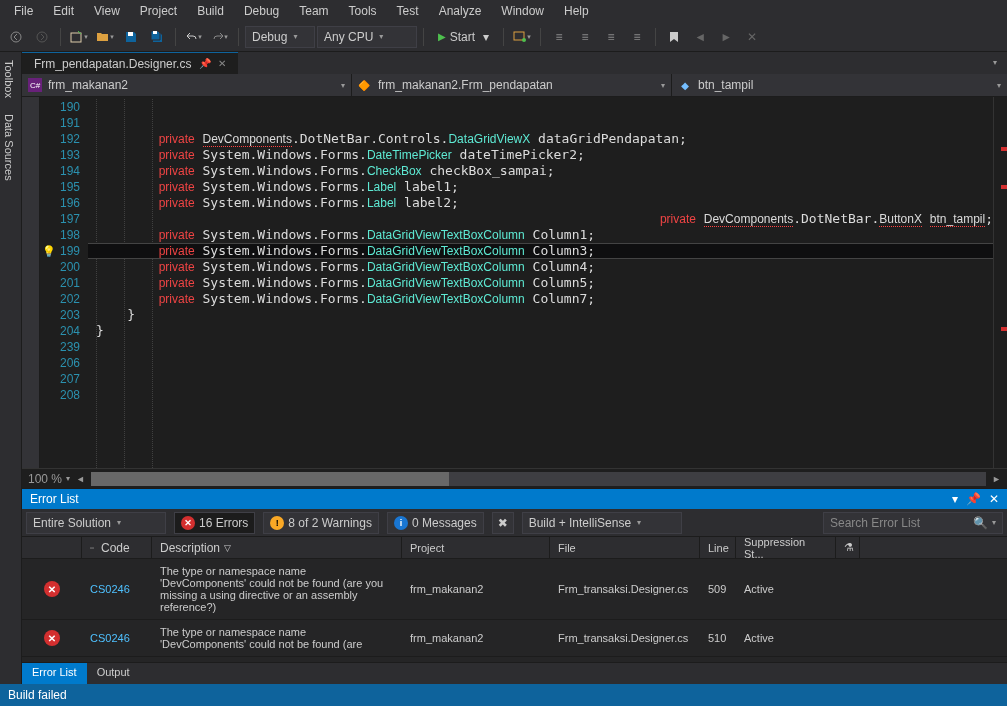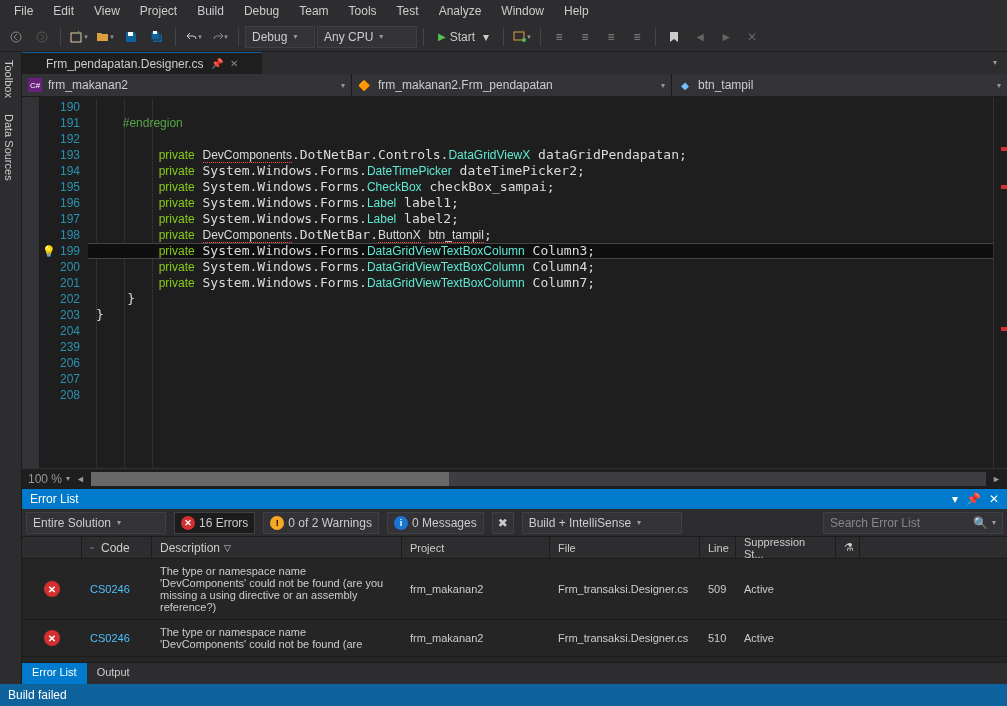--- a/index.html
+++ b/index.html
@@ -11,38 +11,38 @@
 .tsep{width:1px;height:18px;background:#444;margin:0 4px}
 .dropdown{background:#333337;border:1px solid #3f3f46;height:22px;display:flex;align-items:center;padding:0 6px;color:#ccc;gap:6px}
 .dropdown .chev{font-size:8px;color:#999}
 .startbtn{display:flex;align-items:center;gap:4px;padding:0 8px;height:22px;color:#ccc}
 .play{color:#4ec04e;font-size:10px}
 .main{display:flex;flex:1;min-height:0}
 .sidetabs{width:22px;background:#2d2d30;display:flex;flex-direction:column;border-right:1px solid #1c1c1c}
 .sidetab{writing-mode:vertical-lr;padding:8px 3px;color:#ccc;font-size:11px;cursor:pointer;background:#2d2d30}
 .editor-area{flex:1;display:flex;flex-direction:column;min-width:0;background:#1e1e1e}
 .tabbar{background:#2d2d30;display:flex;height:22px;align-items:flex-end}
-.tab{background:#1e1e1e;padding:3px 24px;display:flex;align-items:center;gap:6px;color:#ccc;border-top:1px solid #0e639c;height:22px}
+.tab{background:#1e1e1e;padding:3px 12px;display:flex;align-items:center;gap:6px;color:#ccc;border-top:1px solid #0e639c;height:22px}
 .tab .close{color:#888;font-size:10px}
 .pin{color:#888;font-size:10px;margin-left:2px}
 .navbar{background:#333337;display:flex;height:23px;border-bottom:1px solid #1c1c1c}
 .navsel{flex:1;display:flex;align-items:center;padding:0 6px;gap:6px;border-right:1px solid #1c1c1c;color:#ccc;font-size:11px}
 .navsel:last-child{border-right:none}
 .navsel .chev{font-size:8px;margin-left:auto;color:#999}
 .ico{width:14px;height:14px;display:inline-flex;align-items:center;justify-content:center;font-size:10px}
 .code-container{display:flex;flex:1;min-height:0;position:relative}
 .gutter{width:18px;background:#333337;border-right:1px solid #1c1c1c}
 .code-scroll{flex:1;display:flex;overflow:hidden;font-family:Consolas,monospace;font-size:13px;position:relative}
 .linenums{background:#1e1e1e;padding:2px 8px 2px 20px;color:#2b91af;text-align:right;line-height:16px;position:relative}
 .linenums div{height:16px}
 .bulb{position:absolute;left:2px;color:#ffc107;font-size:11px}
 .codetext{flex:1;background:#1e1e1e;line-height:16px;padding:2px 0;color:#dcdcdc;position:relative}
 .codetext pre{font-family:Consolas,monospace;font-size:13px;height:16px;padding-left:8px;white-space:pre}
 .hl{background:#0f0f10;position:absolute;left:0;right:0;height:16px;border:1px solid #444;border-left:none;border-right:none}
-.kw{color:#84cc16}
+.kw{color:#ef4444}
 .cls{color:#5eead4}
 .cmt{color:#57a64a}
 .rederr{border-bottom:1px dotted #f44}
 .guides{position:absolute;left:0;top:2px;bottom:0;pointer-events:none}
 .guide{position:absolute;top:0;bottom:0;width:1px;border-left:1px dotted #404040}
 .scrollmini{width:14px;background:#1e1e1e;position:relative;border-left:1px solid #333}
 .zoombar{background:#1e1e1e;height:20px;display:flex;align-items:center;padding:0 6px;color:#999;font-size:11px;gap:4px;border-top:1px solid #333}
 .errorlist{height:196px;display:flex;flex-direction:column;border-top:1px solid #1c1c1c}
 .errheader{background:#007acc;color:#fff;height:20px;display:flex;align-items:center;padding:0 8px;justify-content:space-between}
 .errheader .icons{display:flex;gap:8px;font-size:10px}
@@ -239,31 +239,32 @@
             <div>207</div>
             <div>208</div>
           </div>
         <div class="codetext" id="codetext">
           <div class="guides">
               <div class="guide" style="left:8px"></div>
               <div class="guide" style="left:36px"></div>
               <div class="guide" style="left:64px"></div>
             </div>
         <pre style="position: relative;"></pre>
-            <pre style="position: relative;"><span class="cmt">        #endregion</span></pre>
             <pre style="position: relative;"></pre>
             <pre style="position: relative;">        <span class="kw">private</span> <span class="rederr">DevComponents</span>.DotNetBar.Controls.<span class="cls">DataGridViewX</span> dataGridPendapatan;</pre>
             <pre style="position: relative;">        <span class="kw">private</span> System.Windows.Forms.<span class="cls">DateTimePicker</span> dateTimePicker2;</pre>
             <pre style="position: relative;">        <span class="kw">private</span> System.Windows.Forms.<span class="cls">CheckBox</span> checkBox_sampai;</pre>
             <pre style="position: relative;">        <span class="kw">private</span> System.Windows.Forms.<span class="cls">Label</span> label1;</pre>
             <pre style="position: relative;">        <span class="kw">private</span> System.Windows.Forms.<span class="cls">Label</span> label2;</pre>
             <div class="hl" style="top: 146px;"></div>
-            <pre style="position: relative;">        <span class="kw">private</span> <span class="rederr">DevComponents</span>.DotNetBar.<span class="rederr">ButtonX</span> <span class="rederr">btn_tampil</span>;</pre>
+            <pre style="position: relative; text-align: right;">        <span class="kw">private</span> <span class="rederr">DevComponents</span>.DotNetBar.<span class="rederr">ButtonX</span> <span class="rederr">btn_tampil</span>;</pre>
+            <pre style="position: relative;">        <span class="kw">private</span> System.Windows.Forms.<span class="cls">DataGridViewTextBoxColumn</span> Column1;</pre>
             <pre style="position: relative;">        <span class="kw">private</span> System.Windows.Forms.<span class="cls">DataGridViewTextBoxColumn</span> Column3;</pre>
             <pre style="position: relative;">        <span class="kw">private</span> System.Windows.Forms.<span class="cls">DataGridViewTextBoxColumn</span> Column4;</pre>
+            <pre style="position: relative;">        <span class="kw">private</span> System.Windows.Forms.<span class="cls">DataGridViewTextBoxColumn</span> Column5;</pre>
             <pre style="position: relative;">        <span class="kw">private</span> System.Windows.Forms.<span class="cls">DataGridViewTextBoxColumn</span> Column7;</pre>
             <pre style="position: relative;">    }</pre>
             <pre style="position: relative;">}</pre>
           </div>
         <div class="scrollmini">
           <div style="position:absolute;top:50px;right:0;width:6px;height:4px;background:#d32f2f"></div>
           <div style="position:absolute;top:88px;right:0;width:6px;height:4px;background:#d32f2f"></div>
           <div style="position:absolute;top:230px;right:0;width:6px;height:4px;background:#d32f2f"></div>
         </div>
       </div>
@@ -292,21 +293,21 @@
         <div class="dropdown" style="width:140px">
             <span>Entire Solution</span>
             <span class="chev">▾</span>
           </div>
         <div class="errfilter active">
             <span class="badge err">✕</span>
             <span>16 Errors</span>
           </div>
         <div class="errfilter">
             <span class="badge warn">!</span>
-            <span>0 of 2 Warnings</span>
+            <span>8 of 2 Warnings</span>
           </div>
         <div class="errfilter">
             <span class="badge info">i</span>
             <span>0 Messages</span>
           </div>
         <div class="tbtn" style="border:1px solid #3f3f46;background:#333337;width:22px;height:22px">✖</div>
         <div class="dropdown" style="width:160px">
             <span>Build + IntelliSense</span>
             <span class="chev">▾</span>
           </div>

